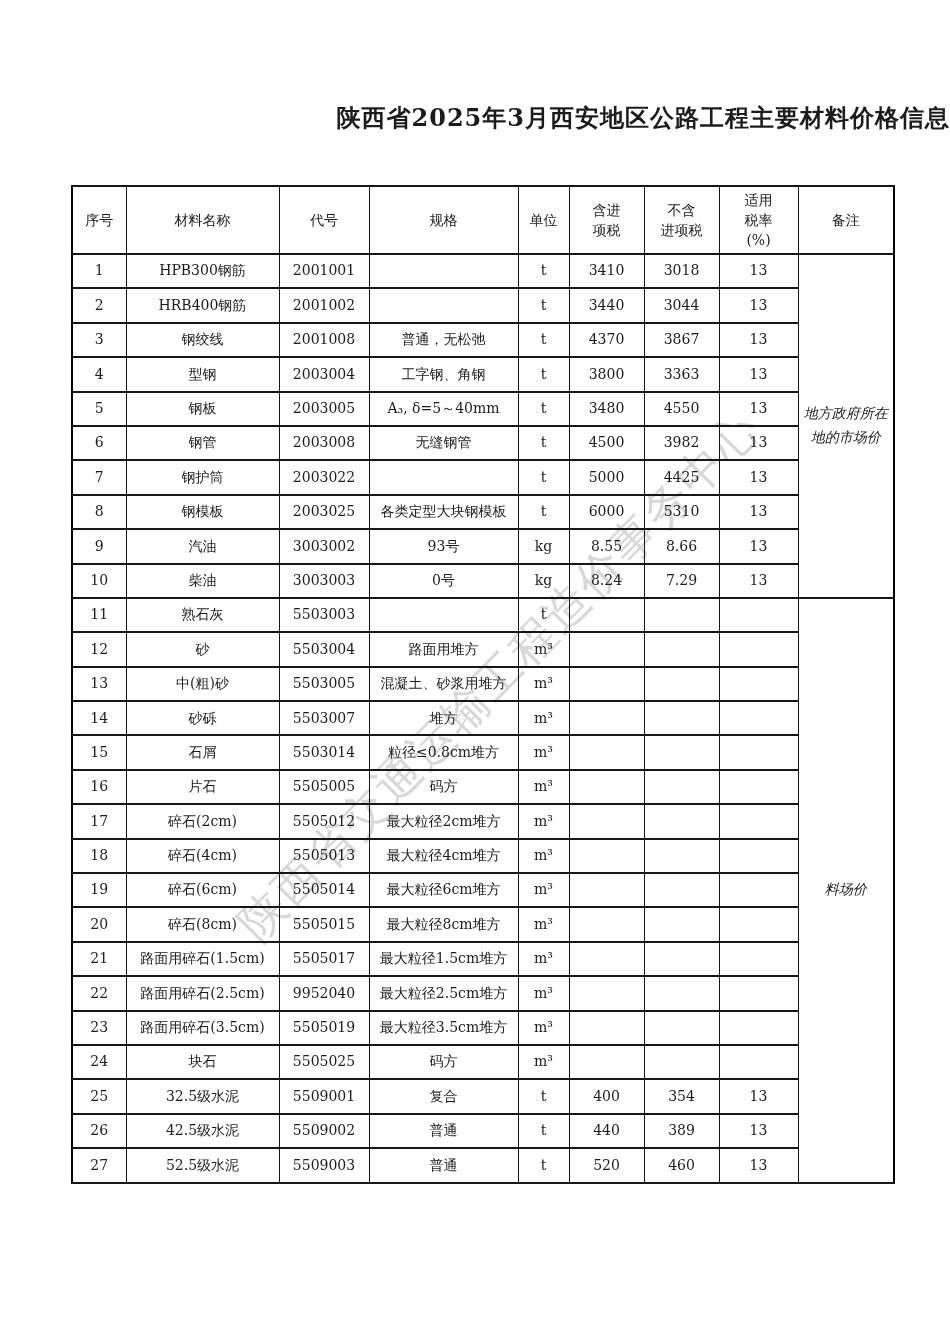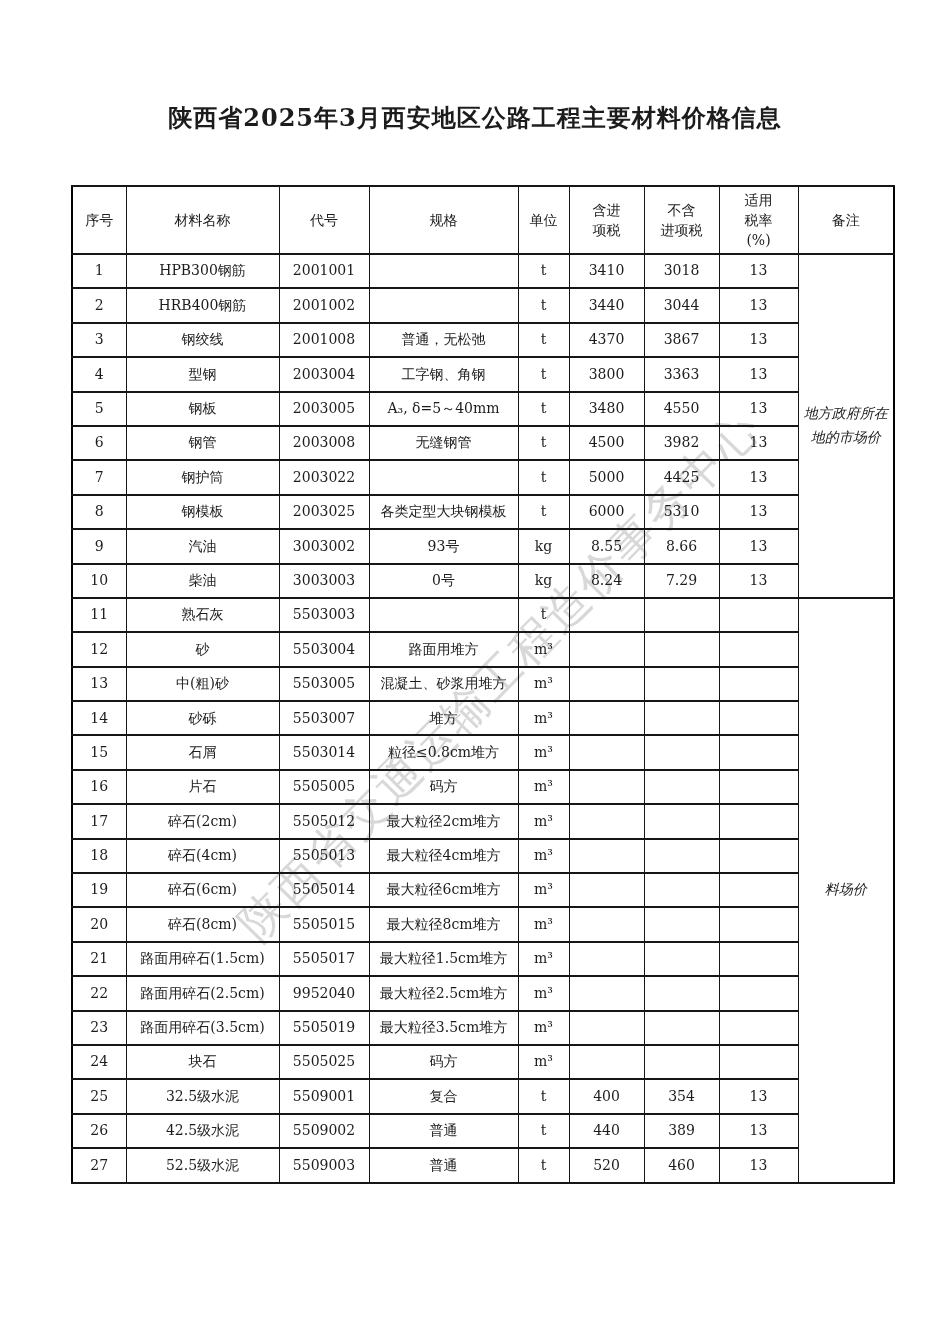--- a/index.html
+++ b/index.html
@@ -8,21 +8,21 @@
     background: #ffffff;
     position: relative;
     overflow: hidden;
     font-family: "DejaVu Serif", "Liberation Serif", serif;
     color: #1c1c1c;
   }
   .doc-title {
     position: absolute;
     top: 102px; left: 0;
     width: 100%;
-    text-align: center;
+    text-align: right;
     font-size: 24px;
     font-weight: bold;
     letter-spacing: 1px;
     z-index: 2;
   }
   .watermark {
     position: absolute;
     left: 140px; top: 645px;
     transform: rotate(-45.5deg);
     transform-origin: center;

